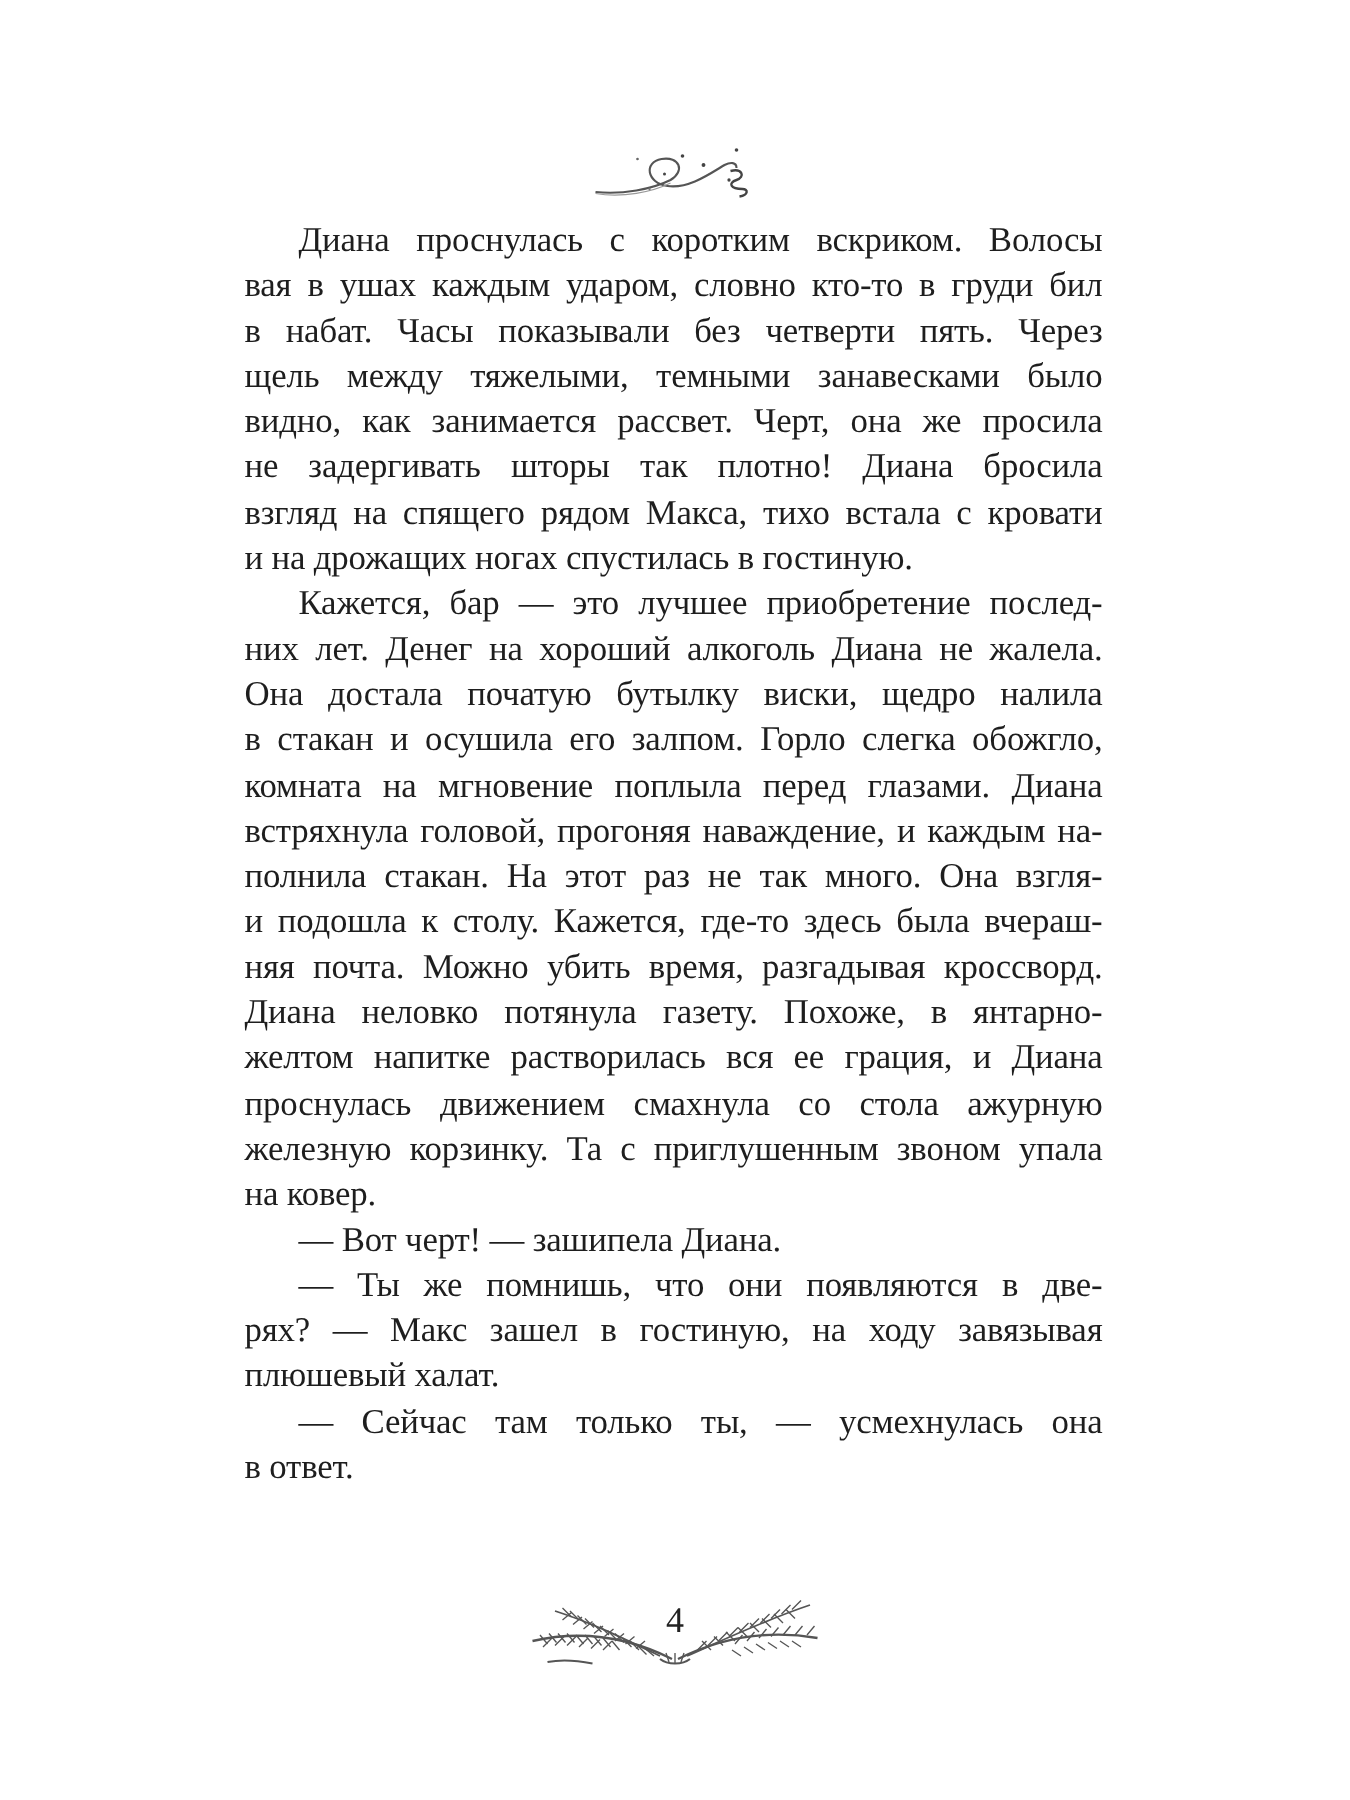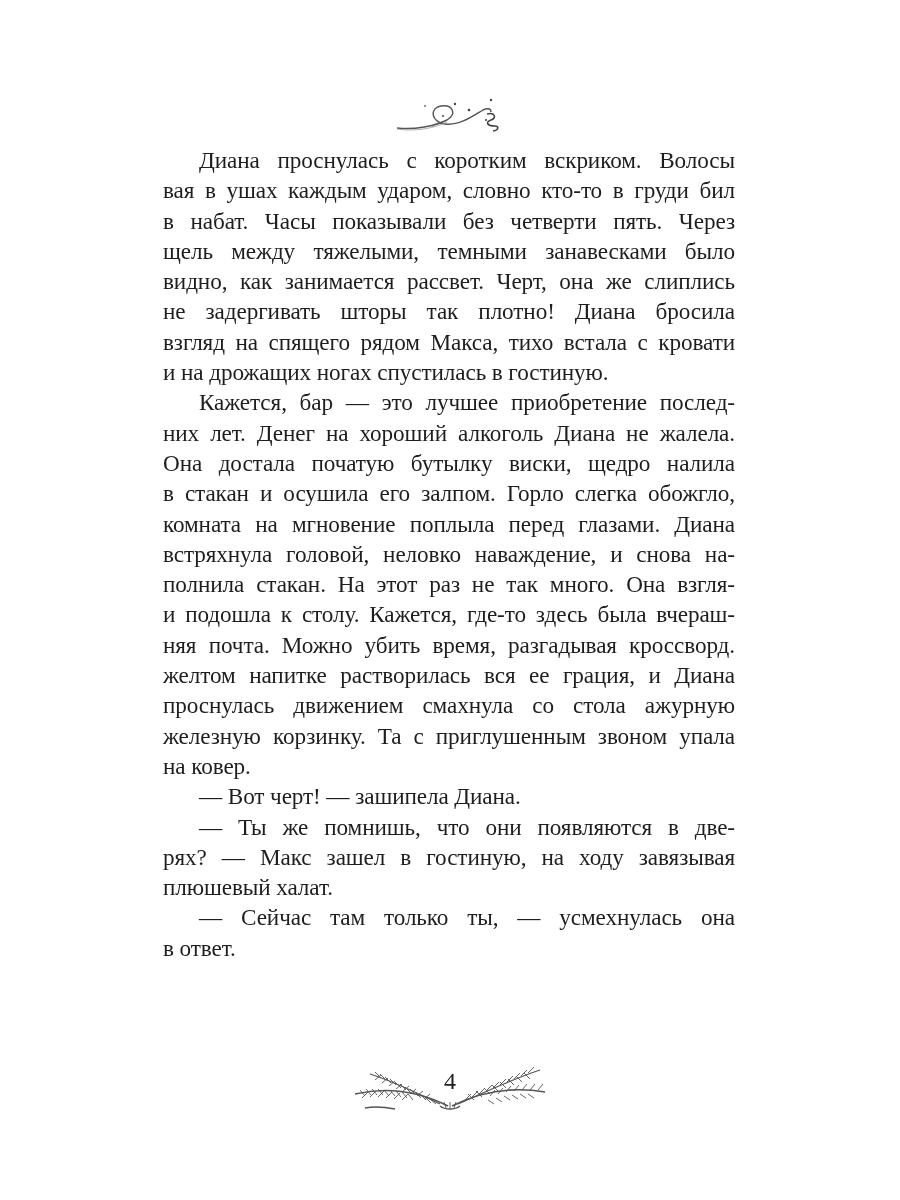--- a/index.html
+++ b/index.html
@@ -90,33 +90,34 @@
       <circle cx="48" cy="20" r="1" fill="#444"></circle>
       <circle cx="38" cy="30" r="0.8" fill="#777"></circle>
     </svg>
   </div>
 
   <div class="text-block">
     <span class="line indent">Диана проснулась с коротким вскриком. Волосы</span>
     <span class="line">вая в ушах каждым ударом, словно кто-то в груди бил</span>
     <span class="line">в набат. Часы показывали без четверти пять. Через</span>
     <span class="line">щель между тяжелыми, темными занавесками было</span>
-    <span class="line">видно, как занимается рассвет. Черт, она же слиплись</span>
+    <span class="line">видно, как занимается рассвет. Черт, она же просила</span>
     <span class="line">не задергивать шторы так плотно! Диана бросила</span>
     <span class="line">взгляд на спящего рядом Макса, тихо встала с кровати</span>
     <span class="line last">и на дрожащих ногах спустилась в гостиную.</span>
     <span class="line indent">Кажется, бар — это лучшее приобретение послед-</span>
     <span class="line">них лет. Денег на хороший алкоголь Диана не жалела.</span>
     <span class="line">Она достала початую бутылку виски, щедро налила</span>
     <span class="line">в стакан и осушила его залпом. Горло слегка обожгло,</span>
     <span class="line">комната на мгновение поплыла перед глазами. Диана</span>
-    <span class="line">встряхнула головой, неловко наваждение, и снова на-</span>
+    <span class="line">встряхнула головой, прогоняя наваждение, и каждым на-</span>
     <span class="line">полнила стакан. На этот раз не так много. Она взгля-</span>
     <span class="line">и подошла к столу. Кажется, где-то здесь была вчераш-</span>
     <span class="line">няя почта. Можно убить время, разгадывая кроссворд.</span>
+    <span class="line">Диана неловко потянула газету. Похоже, в янтарно-</span>
     <span class="line">желтом напитке растворилась вся ее грация, и Диана</span>
     <span class="line">проснулась движением смахнула со стола ажурную</span>
     <span class="line">железную корзинку. Та с приглушенным звоном упала</span>
     <span class="line last">на ковер.</span>
     <span class="line indent last">— Вот черт! — зашипела Диана.</span>
     <span class="line indent">— Ты же помнишь, что они появляются в две-</span>
     <span class="line">рях? — Макс зашел в гостиную, на ходу завязывая</span>
     <span class="line last">плюшевый халат.</span>
     <span class="line indent">— Сейчас там только ты, — усмехнулась она</span>
     <span class="line last">в ответ.</span>

